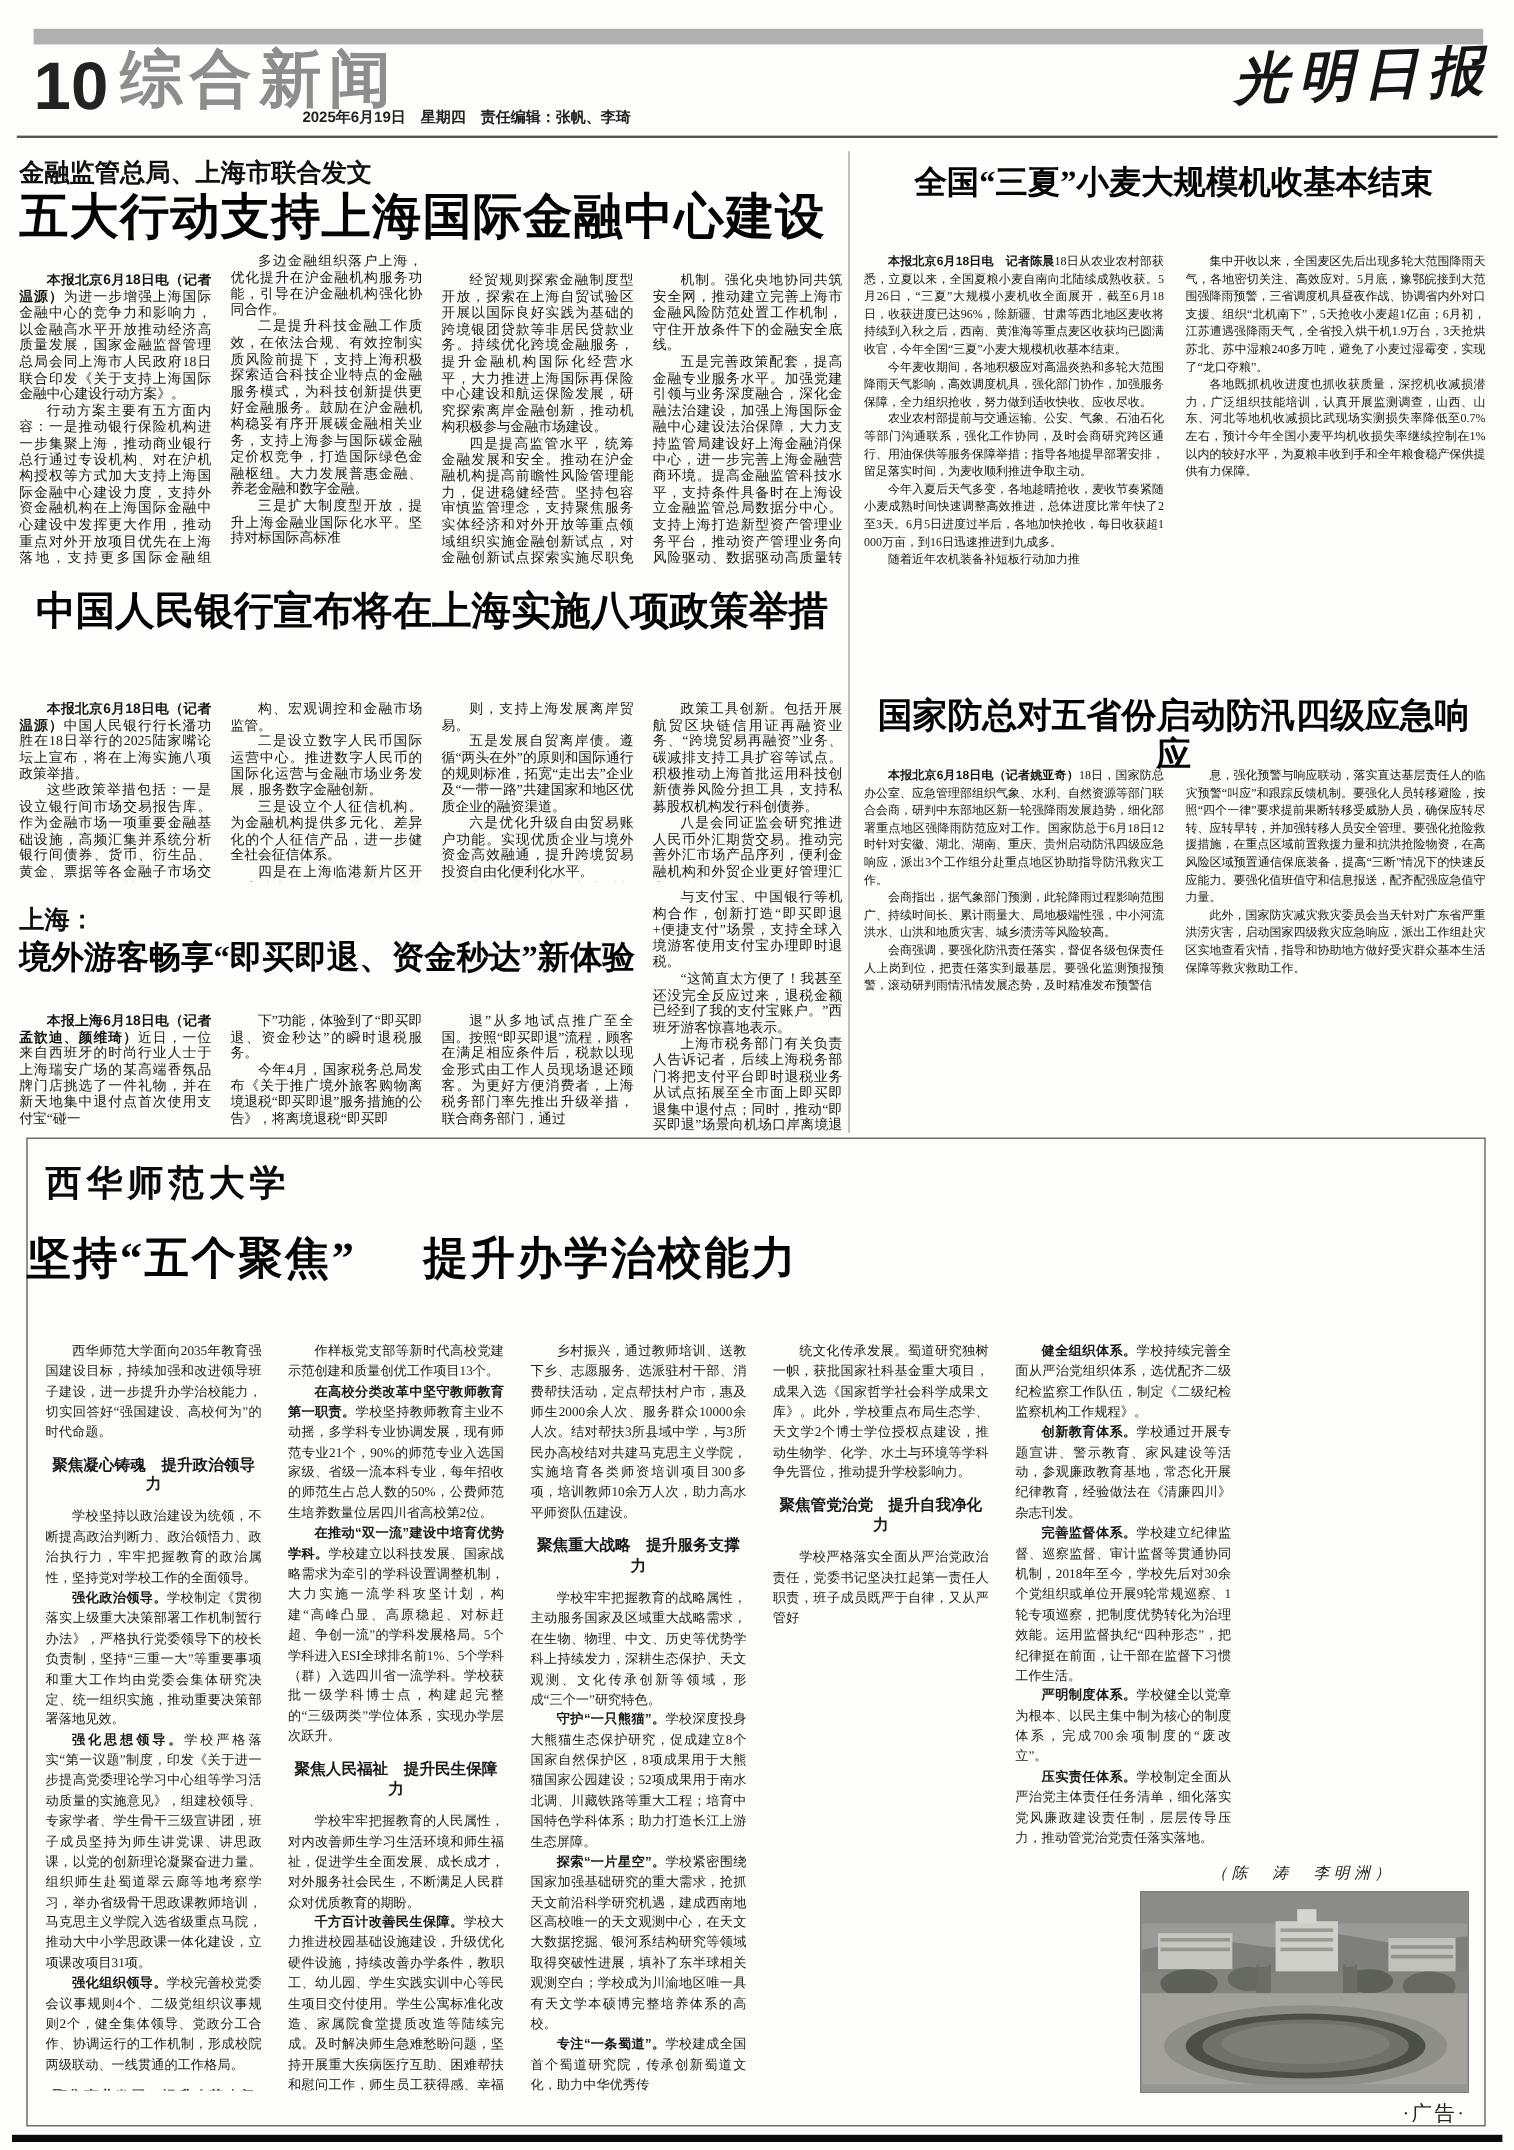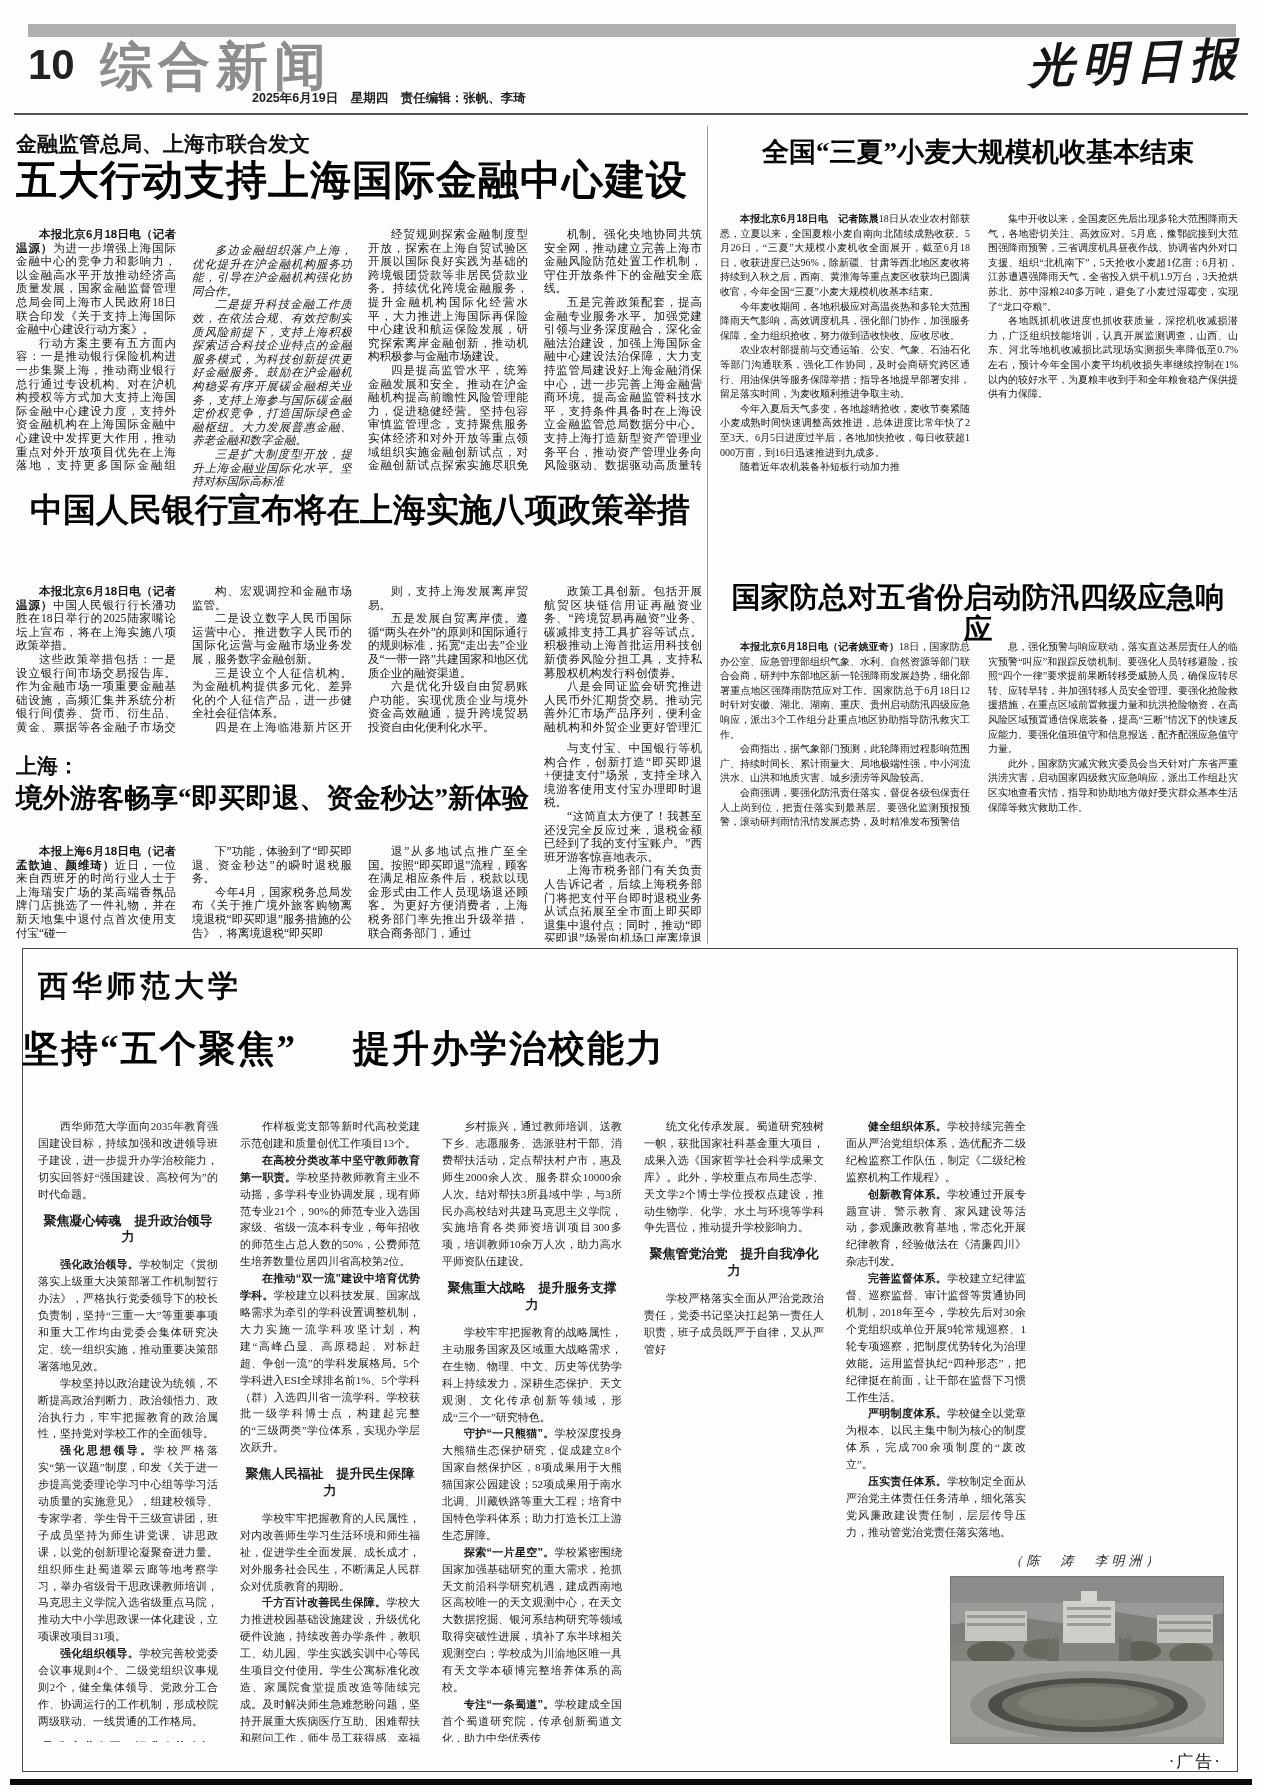--- a/index.html
+++ b/index.html
@@ -4,21 +4,21 @@
 <style>
   html,body{margin:0;padding:0;}
   body{
     width:1262px;height:1792px;position:relative;background:#fdfdfc;
     font-family:"Liberation Serif","DejaVu Serif",serif;color:#151515;
     overflow:hidden;
   }
   .abs{position:absolute;}
   
   .topbar{left:28px;top:24px;width:1208px;height:13px;background:#b0b0b0;}
-  .pagenum{left:28px;top:44px;font-family:"Liberation Sans",sans-serif;font-size:42px;font-weight:bold;color:#222;line-height:1;}
+  .pagenum{left:28px;top:44px;font-family:"Liberation Sans",sans-serif;font-size:56px;font-weight:bold;color:#222;line-height:1;}
   .section-name{left:100px;top:40px;font-family:"Liberation Sans",sans-serif;font-size:52px;font-weight:bold;color:#8d8d8d;letter-spacing:6px;line-height:1;}
   .dateline{left:252px;top:90px;font-family:"Liberation Sans",sans-serif;font-size:12.5px;font-weight:bold;color:#222;}
   .masthead{left:1028px;top:40px;font-size:46px;font-weight:bold;font-style:italic;letter-spacing:8px;color:#161616;transform:rotate(-2deg);line-height:1;}
   .header-rule{left:14px;top:113px;width:1234px;height:2px;background:#555;}
   .vdivider{left:707px;top:126px;width:1px;height:818px;background:#999;}
   .bottom-rule{left:10px;top:1779px;width:1242px;height:6px;background:#0c0c0c;}
 
   
   .kicker{font-family:"Liberation Sans",sans-serif;font-weight:bold;color:#111;}
   .headline{font-weight:bold;color:#050505;line-height:1.1;}
@@ -55,21 +55,21 @@
 <div class="abs masthead">光明日报</div>
 <div class="abs header-rule"></div>
 <div class="abs vdivider"></div>
 
 <div class="abs kicker" style="left:16px;top:130px;font-size:21px;">金融监管总局、上海市联合发文</div>
 <div class="abs headline" style="left:16px;top:158px;width:688px;font-size:41px;letter-spacing:1px;">五大行动支持上海国际金融中心建设</div>
 <div class="newscol" style="left:16px;top:228px;width:160px;height:244px;">
     <p class="para"><b>本报北京6月18日电（记者温源）</b>为进一步增强上海国际金融中心的竞争力和影响力，以金融高水平开放推动经济高质量发展，国家金融监督管理总局会同上海市人民政府18日联合印发《关于支持上海国际金融中心建设行动方案》。</p>
     <p class="para">行动方案主要有五方面内容：一是推动银行保险机构进一步集聚上海，推动商业银行总行通过专设机构、对在沪机构授权等方式加大支持上海国际金融中心建设力度，支持外资金融机构在上海国际金融中心建设中发挥更大作用，推动重点对外开放项目优先在上海落地，支持更多国际金融组织、国际金融行业协会及新型</p>
   </div>
-<div class="newscol" style="left:192px;top:244px;width:160px;height:244px;font-style:italic;">
+<div class="newscol" style="left:192px;top:212px;width:160px;height:244px;">
     <p class="para">多边金融组织落户上海，优化提升在沪金融机构服务功能，引导在沪金融机构强化协同合作。</p>
     <p class="para">二是提升科技金融工作质效，在依法合规、有效控制实质风险前提下，支持上海积极探索适合科技企业特点的金融服务模式，为科技创新提供更好金融服务。鼓励在沪金融机构稳妥有序开展碳金融相关业务，支持上海参与国际碳金融定价权竞争，打造国际绿色金融枢纽。大力发展普惠金融、养老金融和数字金融。</p>
     <p class="para">三是扩大制度型开放，提升上海金融业国际化水平。坚持对标国际高标准</p>
   </div>
 <div class="newscol" style="left:368px;top:228px;width:160px;height:244px;">
     <p class="para">经贸规则探索金融制度型开放，探索在上海自贸试验区开展以国际良好实践为基础的跨境银团贷款等非居民贷款业务。持续优化跨境金融服务，提升金融机构国际化经营水平，大力推进上海国际再保险中心建设和航运保险发展，研究探索离岸金融创新，推动机构积极参与金融市场建设。</p>
     <p class="para">四是提高监管水平，统筹金融发展和安全。推动在沪金融机构提高前瞻性风险管理能力，促进稳健经营。坚持包容审慎监管理念，支持聚焦服务实体经济和对外开放等重点领域组织实施金融创新试点，对金融创新试点探索实施尽职免责</p>
   </div>
 <div class="newscol" style="left:544px;top:228px;width:158px;height:244px;">
     <p class="para">机制。强化央地协同共筑安全网，推动建立完善上海市金融风险防范处置工作机制，守住开放条件下的金融安全底线。</p>
@@ -141,22 +141,22 @@
   </div>
 
 <div class="abs adbox"></div>
 <div class="abs ad-org">西华师范大学</div>
 <div class="abs ad-title">
   <span>坚持“五个聚焦”</span><span class="gap"></span><span>提升办学治校能力</span>
 </div>
 <div class="adcol" style="left:38px;">
     <p class="para">西华师范大学面向2035年教育强国建设目标，持续加强和改进领导班子建设，进一步提升办学治校能力，切实回答好“强国建设、高校何为”的时代命题。</p>
     <div class="subhead">聚焦凝心铸魂　提升政治领导力</div>
+    <p class="para">学校坚持以政治建设为统领，不断提高政治判断力、政治领悟力、政治执行力，牢牢把握教育的政治属性，坚持党对学校工作的全面领导。</p>
     <p class="para"><b>强化政治领导。</b>学校制定《贯彻落实上级重大决策部署工作机制暂行办法》，严格执行党委领导下的校长负责制，坚持“三重一大”等重要事项和重大工作均由党委会集体研究决定、统一组织实施，推动重要决策部署落地见效。</p>
-    <p class="para">学校坚持以政治建设为统领，不断提高政治判断力、政治领悟力、政治执行力，牢牢把握教育的政治属性，坚持党对学校工作的全面领导。</p>
     <p class="para"><b>强化思想领导。</b>学校严格落实“第一议题”制度，印发《关于进一步提高党委理论学习中心组等学习活动质量的实施意见》，组建校领导、专家学者、学生骨干三级宣讲团，班子成员坚持为师生讲党课、讲思政课，以党的创新理论凝聚奋进力量。组织师生赴蜀道翠云廊等地考察学习，举办省级骨干思政课教师培训，马克思主义学院入选省级重点马院，推动大中小学思政课一体化建设，立项课改项目31项。</p>
     <p class="para"><b>强化组织领导。</b>学校完善校党委会议事规则4个、二级党组织议事规则2个，健全集体领导、党政分工合作、协调运行的工作机制，形成校院两级联动、一线贯通的工作格局。</p>
     <div class="subhead">聚焦事业发展　提升改革攻坚力</div>
   </div>
 <div class="adcol" style="left:240px;">
     <p class="para">作样板党支部等新时代高校党建示范创建和质量创优工作项目13个。</p>
     <p class="para"><b>在高校分类改革中坚守教师教育第一职责。</b>学校坚持教师教育主业不动摇，多学科专业协调发展，现有师范专业21个，90%的师范专业入选国家级、省级一流本科专业，每年招收的师范生占总人数的50%，公费师范生培养数量位居四川省高校第2位。</p>
     <p class="para"><b>在推动“双一流”建设中培育优势学科。</b>学校建立以科技发展、国家战略需求为牵引的学科设置调整机制，大力实施一流学科攻坚计划，构建“高峰凸显、高原稳起、对标赶超、争创一流”的学科发展格局。5个学科进入ESI全球排名前1%、5个学科（群）入选四川省一流学科。学校获批一级学科博士点，构建起完整的“三级两类”学位体系，实现办学层次跃升。</p>
     <div class="subhead">聚焦人民福祉　提升民生保障力</div>
     <p class="para">学校牢牢把握教育的人民属性，对内改善师生学习生活环境和师生福祉，促进学生全面发展、成长成才，对外服务社会民生，不断满足人民群众对优质教育的期盼。</p>

